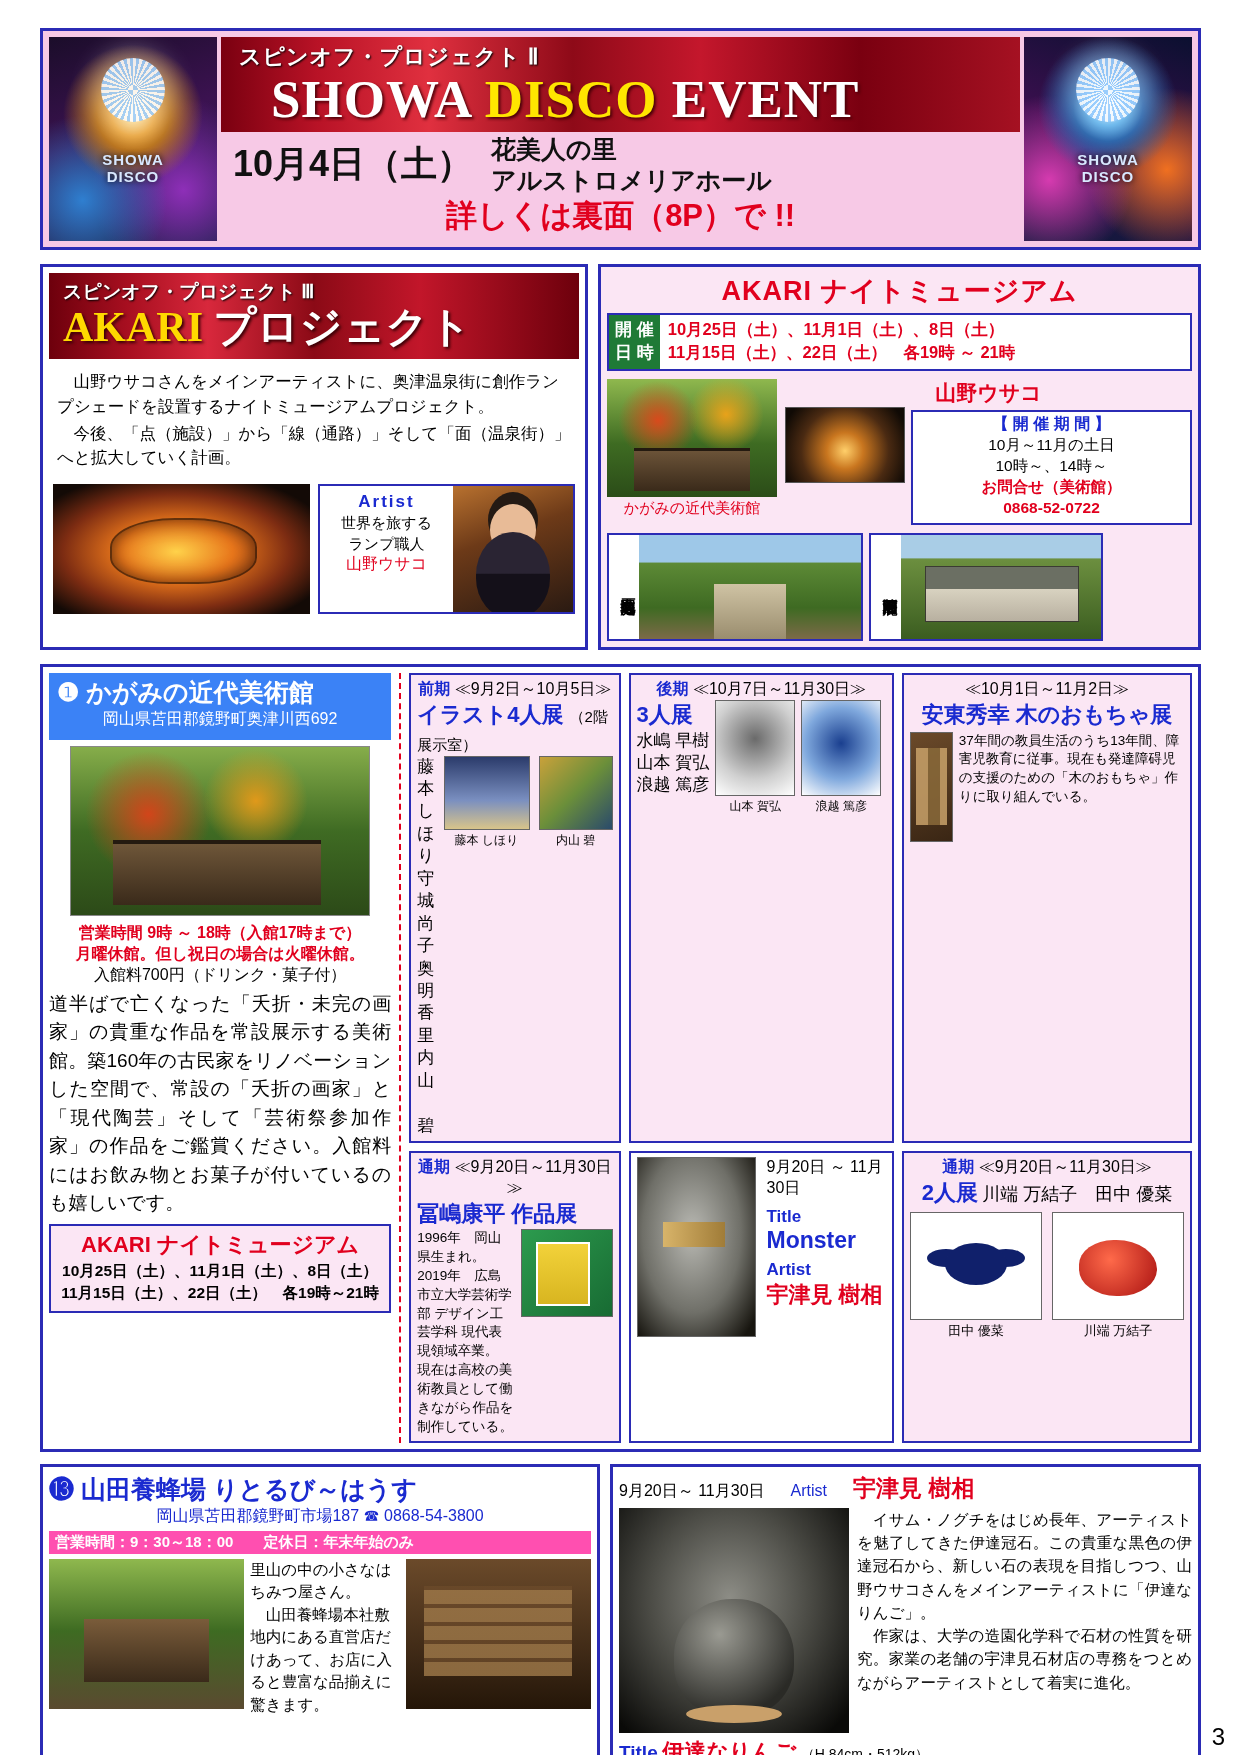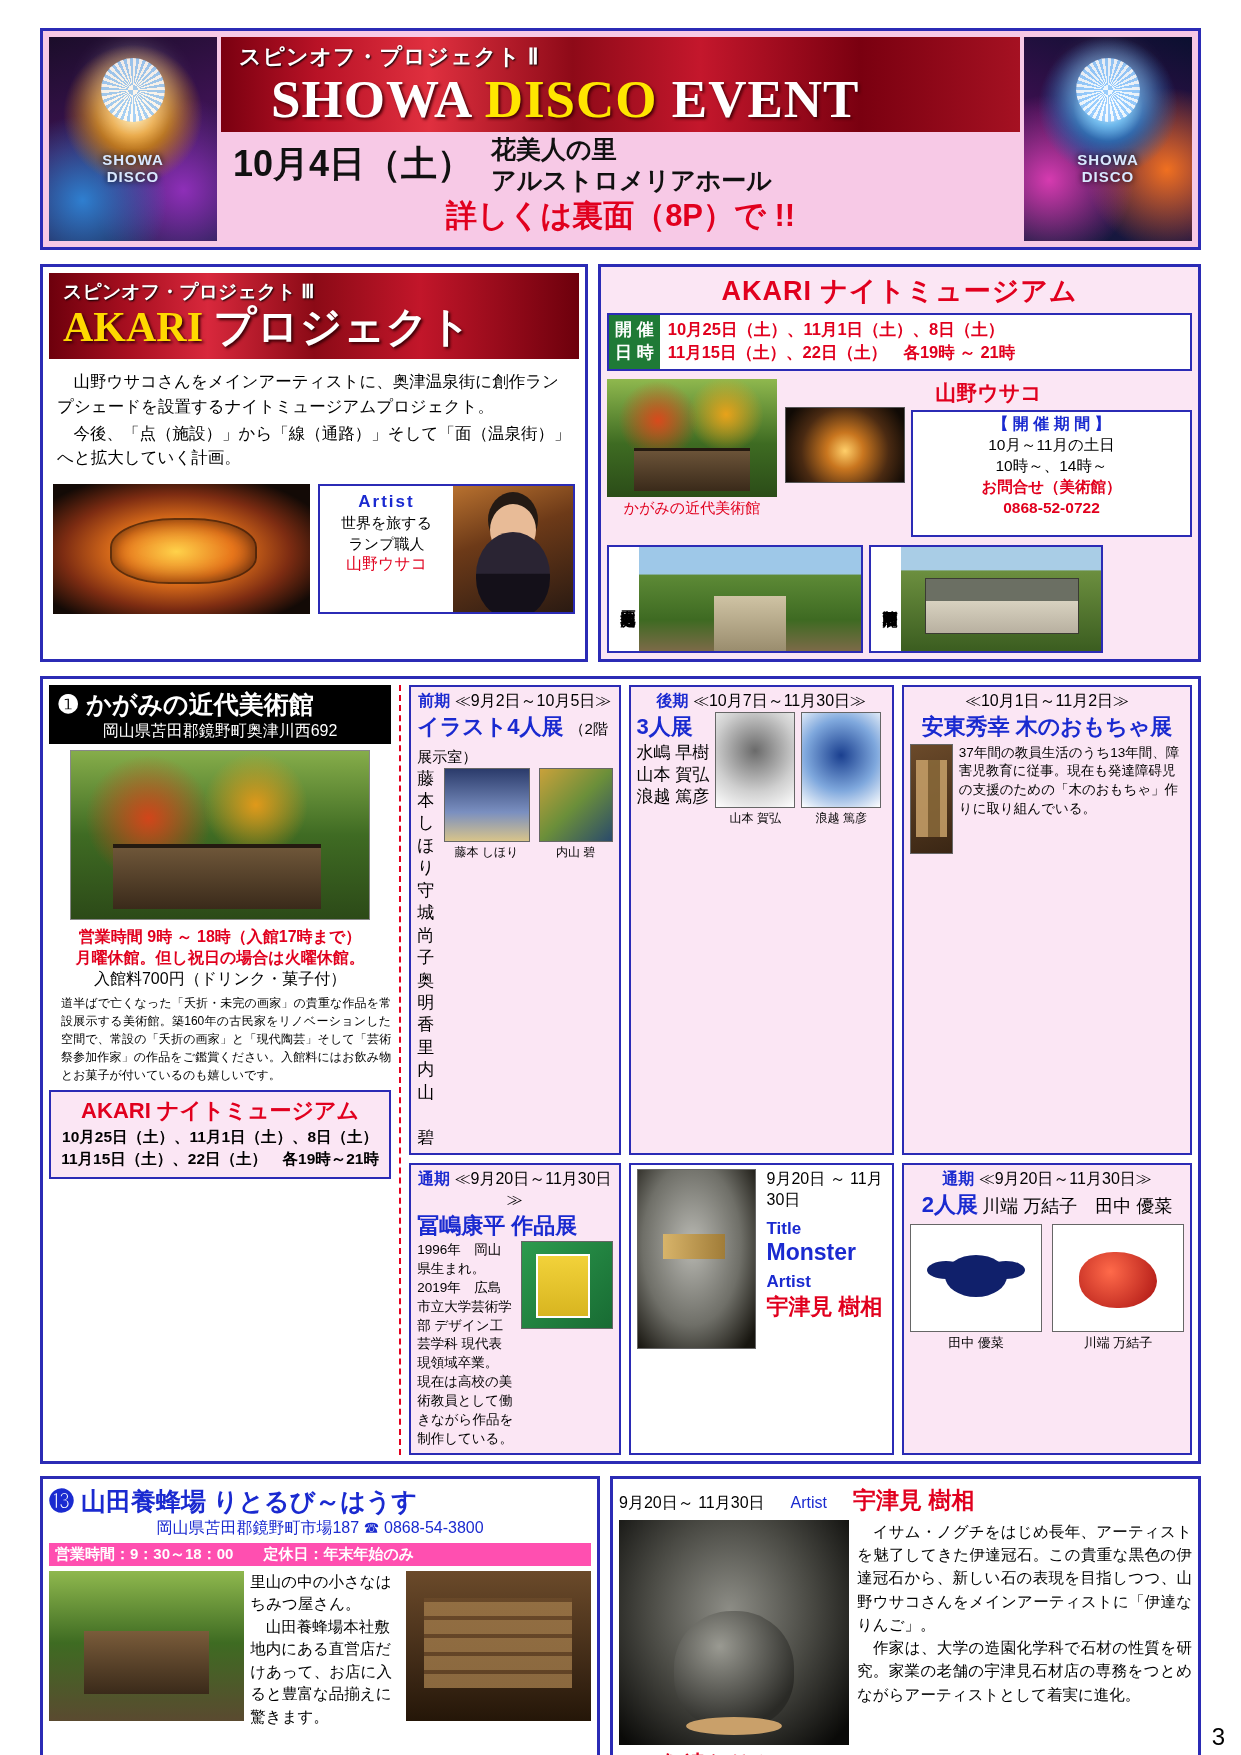--- a/index.html
+++ b/index.html
@@ -159,21 +159,21 @@
   .photo-mountain:after{
     content:""; position:absolute; left:16%; bottom:6px; width:68%; height:34%;
     background:linear-gradient(180deg,#6b5338,#3a2a1a);
     border-top:3px solid #241a10;
   }
   .cap { text-align:center; font-size:15px; color:#000; padding-top:2px; }
   .cap.red { color:#e1001e; }
   .nm-ws { flex:1; text-align:center; }
   .nm-ws .n1 { color:#e1001e; font-size:21px; font-weight:bold; }
   .nm-ws .n2 { color:#e1001e; font-size:19px; font-weight:bold; }
-  .ws-box { border:2px solid #2b2bb5; margin-top:3px; padding:2px 4px 16px; background:#fff; }
+  .ws-box { border:2px solid #2b2bb5; margin-top:3px; padding:2px 4px 4px; background:#fff; }
   .ws-box .h { color:#1a2ad0; font-weight:bold; font-size:16px; }
   .ws-box .l { font-size:15.5px; line-height:1.35; }
   .ws-box .r { color:#e1001e; font-size:15.5px; font-weight:bold; line-height:1.35; }
   .ws-inline { display:flex; gap:6px; }
   .ws-photo {
     width:120px; height:76px;
     background:
       radial-gradient(circle at 50% 58%, #ffcf6a 0%, #c9761f 25%, #4a2a12 60%, #100a05 90%);
     border:1px solid #555;
   }
@@ -198,39 +198,39 @@
   }
   .photo-house:after{
     content:""; position:absolute; left:12%; top:30%; width:76%; height:52%;
     background:linear-gradient(180deg,#6b6f63 0%,#6b6f63 40%,#d8d2c0 41%,#b8b0a0 100%);
     border:1px solid #3b3b33;
   }
 
   
   .mus-wrap { display:flex; gap:8px; margin-top:14px; border:3px solid #2b2bb5; padding:6px; background:#fff; }
   .mus-left { width:360px; border-right:2px dashed #e1001e; padding-right:8px; }
-  .mus-head { background:#000000; color:#fff; padding:3px 8px 2px; }
+  .mus-head { background:#3b82f6; color:#fff; padding:3px 8px 10px; }
   .mus-head .t1 { font-size:25px; font-weight:bold; }
   .mus-head .t2 { font-size:16px; text-align:center; }
   .mus-photo {
     margin:6px auto 0; width:300px; height:170px;
     background:
       radial-gradient(circle at 26% 40%, #d2451a 0%, transparent 26%),
       radial-gradient(circle at 62% 32%, #e0991a 0%, transparent 24%),
       linear-gradient(180deg,#86ad4a 0%,#3f6b23 50%,#2c4a18 100%);
     position:relative; border:1px solid #888;
   }
   .mus-photo:after{
     content:""; position:absolute; left:14%; bottom:10px; width:70%; height:36%;
     background:linear-gradient(180deg,#6e5639,#3a2a1a);
     border-top:4px solid #241a10;
   }
   .mus-hours { text-align:center; color:#e1001e; font-size:16px; font-weight:bold; line-height:1.35; padding-top:6px; }
   .mus-fee { text-align:center; font-size:16px; padding-bottom:4px; }
-  .mus-desc { font-size:12px; line-height:1.5; text-align:justify;margin-left:12px; }
+  .mus-desc { font-size:19px; line-height:1.5; text-align:justify; }
   .mus-nm { border:2px solid #2b2bb5; background:#fbe6f4; margin-top:6px; padding:4px 6px 6px; text-align:center; }
   .mus-nm .h { color:#e1001e; font-size:22px; font-weight:bold; }
   .mus-nm .d { font-size:15.5px; font-weight:bold; line-height:1.45; }
 
   .mus-right { flex:1; display:grid; grid-template-columns:1fr 1fr 1fr; gap:8px; align-content:start; }
   .cell { border:2px solid #2b2bb5; background:#fff; padding:4px 6px; }
   .cell.pink { background:#fbe6f4; }
   .cell .period { text-align:center; font-size:16px; }
   .cell .period .b { color:#1a2ad0; font-weight:bold; }
   .cell .h1 { color:#1a2ad0; font-size:22px; font-weight:bold; }

